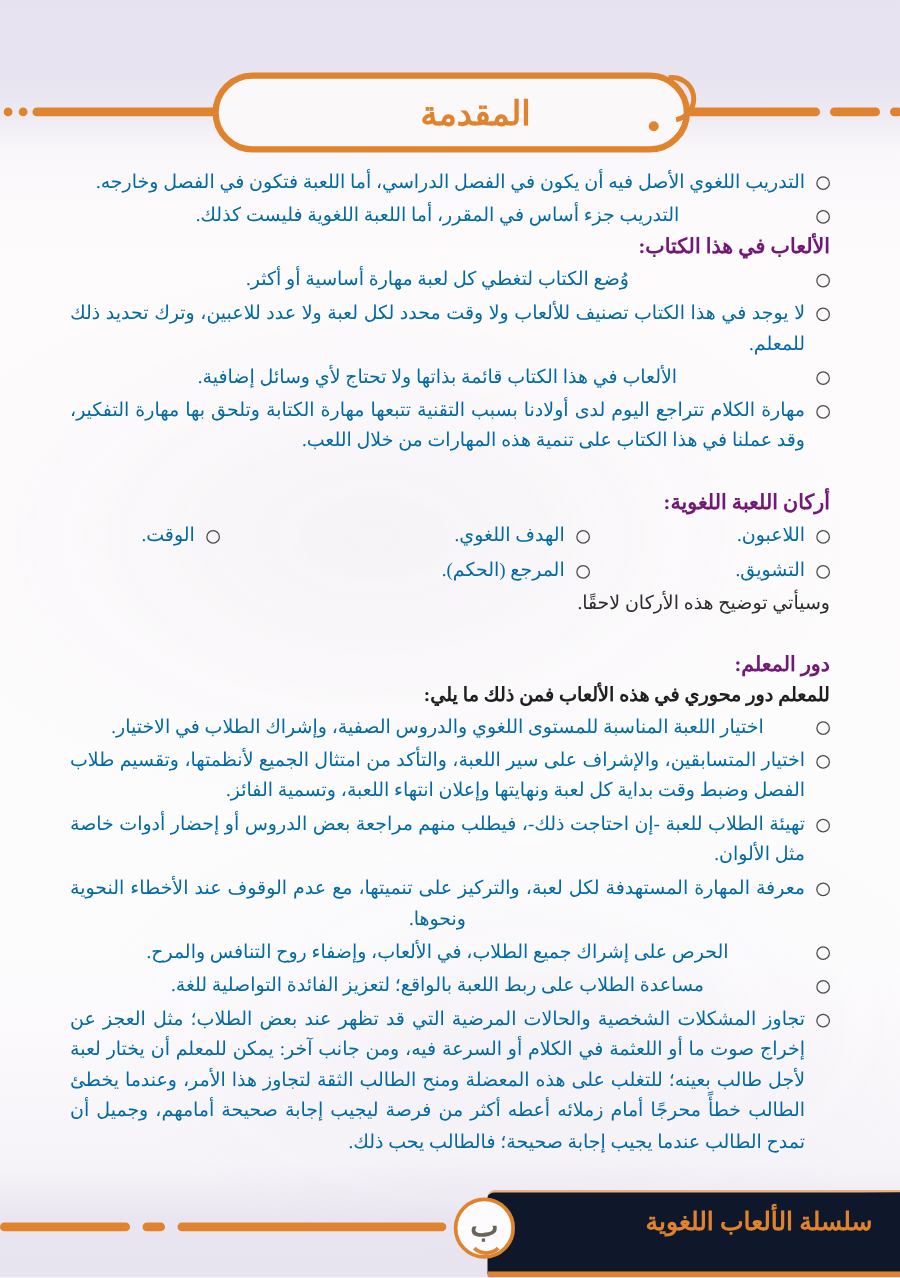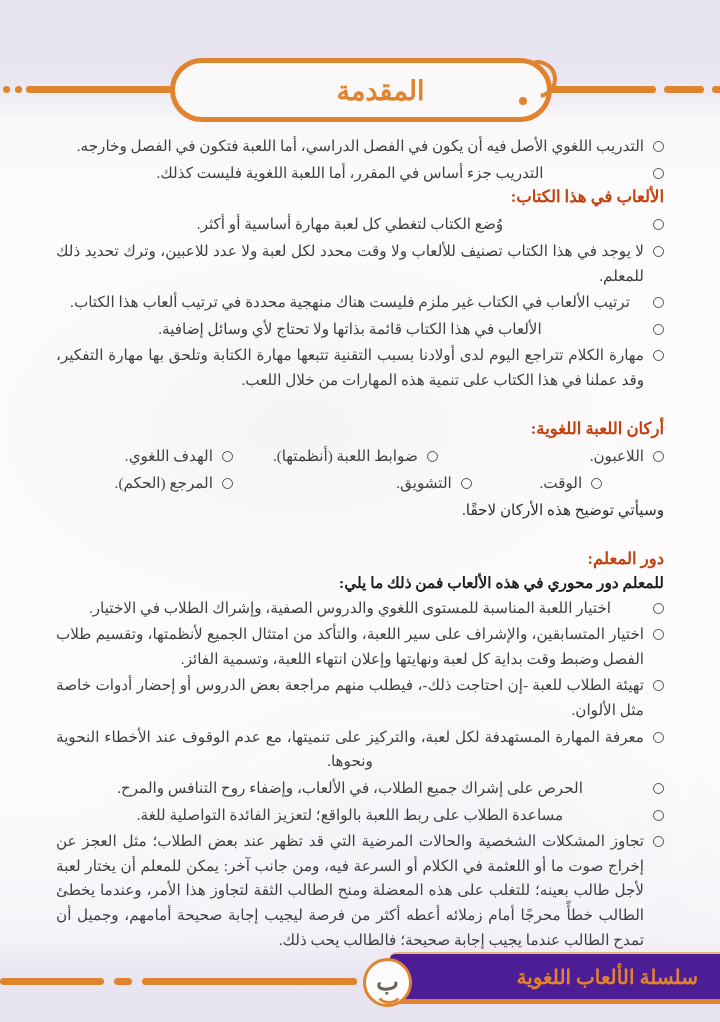--- a/index.html
+++ b/index.html
@@ -137,28 +137,28 @@
     width: 11px; height: 11px;
     margin-top: 7px;
     border: 1.6px solid #4a4a4a;
     border-radius: 50%;
     box-sizing: border-box;
   }
   .bullet-text {
     flex: 1 1 auto;
     font-size: 15.2px;
     line-height: 1.62;
-    color: #404040;
+    color: #0369a1;
     text-align: justify;
     text-align-last: right;
   }
   .bullet-text.center-last { text-align-last: center; }
 
   .section-head {
-    color: #c2410c;
+    color: #701a75;
     font-size: 16.5px;
     font-weight: 700;
     margin: 0 0 5px 0;
     text-align: right;
   }
   .section-head.spaced { margin-top: 26px; }
 
   .intro-line {
     font-size: 15.4px;
     font-weight: 700;
@@ -200,22 +200,22 @@
     top: 26px;
     height: 7px;
     background: #e0832e;
     border-radius: 4px;
   }
   .footer-panel {
     position: absolute;
     right: 0;
     top: 0px;
     width: 330px;
-    height: 52px;
-    background: #4c1d95;
+    height: 70px;
+    background: #0f172a;
     border-top: 2px solid #f0b27c;
     border-bottom: 5px solid #e0832e;
     border-right: none;
     border-left: none;
     border-top-left-radius: 6px;
     box-sizing: border-box;
   }
   .footer-title {
     position: absolute;
     right: 22px;
@@ -297,41 +297,33 @@
   <div class="bullet-row">
     <span class="bullet-mark"></span>
     <span class="bullet-text center-last">وُضع الكتاب لتغطي كل لعبة مهارة أساسية أو أكثر.</span>
   </div>
   <div class="bullet-row">
     <span class="bullet-mark"></span>
     <span class="bullet-text">لا يوجد في هذا الكتاب تصنيف للألعاب ولا وقت محدد لكل لعبة ولا عدد للاعبين، وترك تحديد ذلك للمعلم.</span>
   </div>
   <div class="bullet-row">
     <span class="bullet-mark"></span>
-    <span class="bullet-text center-last">ترتيب الألعاب في الكتاب غير ملزم فليست هناك منهجية محددة في ترتيب ألعاب هذا الكتاب.</span>
-  </div>
-  <div class="bullet-row">
-    <span class="bullet-mark"></span>
     <span class="bullet-text center-last">الألعاب في هذا الكتاب قائمة بذاتها ولا تحتاج لأي وسائل إضافية.</span>
   </div>
   <div class="bullet-row">
     <span class="bullet-mark"></span>
     <span class="bullet-text">مهارة الكلام تتراجع اليوم لدى أولادنا بسبب التقنية تتبعها مهارة الكتابة وتلحق بها مهارة التفكير، وقد عملنا في هذا الكتاب على تنمية هذه المهارات من خلال اللعب.</span>
   </div>
 
   <div class="section-head spaced">أركان اللعبة اللغوية:</div>
 
   <div class="pillars">
     <div class="bullet-row cell-start">
       <span class="bullet-mark"></span>
       <span class="bullet-text">اللاعبون.</span>
-    </div>
-    <div class="bullet-row cell-center">
-      <span class="bullet-mark"></span>
-      <span class="bullet-text">ضوابط اللعبة (أنظمتها).</span>
     </div>
     <div class="bullet-row cell-start">
       <span class="bullet-mark"></span>
       <span class="bullet-text">الهدف اللغوي.</span>
     </div>
 
     <div class="bullet-row cell-center">
       <span class="bullet-mark"></span>
       <span class="bullet-text">الوقت.</span>
     </div>

